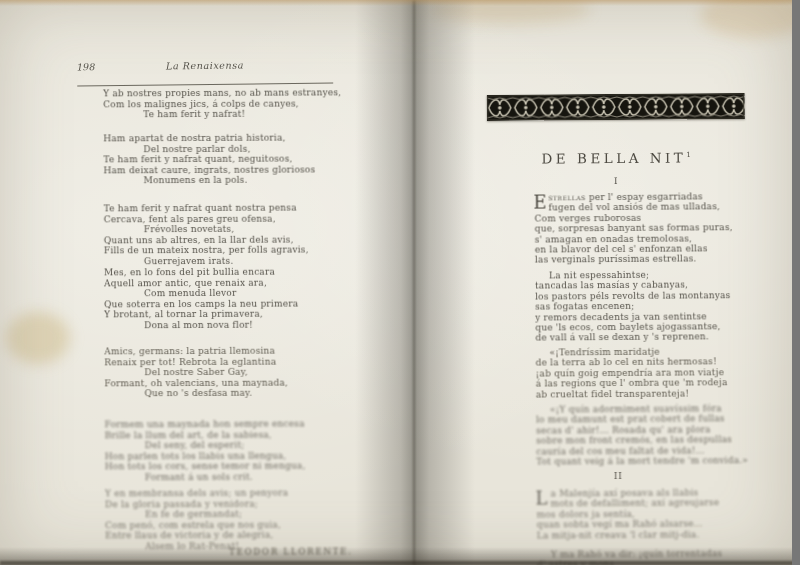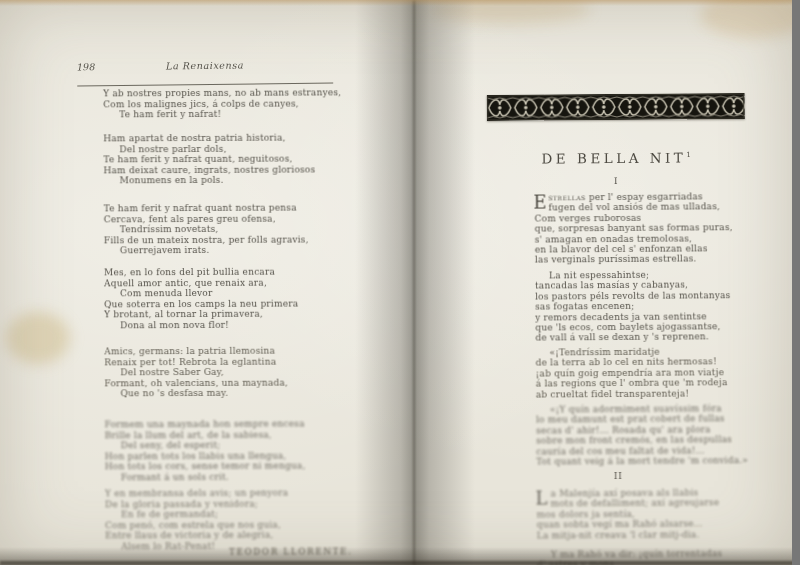--- a/index.html
+++ b/index.html
@@ -30,21 +30,21 @@
   .stain-c{left:430px;top:-6px;width:160px;height:30px;background:rgba(198,158,95,.22);}
 
   
   .page-left{position:absolute;left:0;top:0;width:390px;height:565px;transform:rotate(-.25deg);}
   .lp-header{position:absolute;left:78px;top:60px;width:256px;height:26px;font-style:italic;font-size:9.5px;transform:rotate(-.4deg);}
   .lp-pagenum{position:absolute;left:0;top:0;}
   .lp-runtitle{position:absolute;left:0;right:0;top:0;text-align:center;letter-spacing:.6px;}
   .lp-rule{position:absolute;left:0;top:24px;width:256px;height:1px;background:#6b685e;}
   .stanza{position:absolute;font-size:9px;line-height:10.6px;letter-spacing:.2px;white-space:nowrap;}
   .lp .stanza{left:104px;width:260px;}
-  .ind-l .ind{margin-left:16px;}
+  .ind-l .ind{margin-left:40px;}
   .blur1{filter:blur(.25px);}
   .blur2{filter:blur(.45px);color:#605c51;}
   .blur3{filter:blur(.8px);color:#67635a;opacity:.92;}
   .blur4{filter:blur(1.1px);color:#6b675e;opacity:.85;}
   .lp-signature{position:absolute;left:228px;top:547px;font-size:8.5px;letter-spacing:1.8px;filter:blur(.9px);color:#5d594e;}
 
   
   .page-right{position:absolute;left:488px;top:0;width:258px;height:565px;transform:rotate(-.4deg);}
   .ornament{position:absolute;left:0;top:94px;width:258px;height:26px;box-shadow:0 1px 2px rgba(60,55,45,.4);}
   .rp-title{position:absolute;left:0;top:150px;width:258px;text-align:center;font-size:13.5px;letter-spacing:3.5px;color:#4e4b43;}
@@ -82,21 +82,22 @@
     <div class="stanza blur1" style="top:133px">
         <div class="vline">Ham apartat de nostra patria historia,</div>
         <div class="vline ind">Del nostre parlar dols,</div>
         <div class="vline">Te ham ferit y nafrat quant, neguitosos,</div>
         <div class="vline">Ham deixat caure, ingrats, nostres gloriosos</div>
         <div class="vline ind">Monumens en la pols.</div>
       </div>
     <div class="stanza blur1" style="top:203px">
         <div class="vline">Te ham ferit y nafrat quant nostra pensa</div>
         <div class="vline">Cercava, fent als pares greu ofensa,</div>
-        <div class="vline ind">Tendríssim novetats,</div>
+        <div class="vline ind">Frévolles novetats,</div>
+        <div class="vline">Quant uns ab altres, en la llar dels avis,</div>
         <div class="vline">Fills de un mateix nostra, per folls agravis,</div>
         <div class="vline ind">Guerrejavem irats.</div>
       </div>
     <div class="stanza blur1" style="top:267px">
         <div class="vline">Mes, en lo fons del pit bullia encara</div>
         <div class="vline">Aquell amor antic, que renaix ara,</div>
         <div class="vline ind">Com menuda llevor</div>
         <div class="vline">Que soterra en los camps la neu primera</div>
         <div class="vline">Y brotant, al tornar la primavera,</div>
         <div class="vline ind">Dona al mon nova flor!</div>

